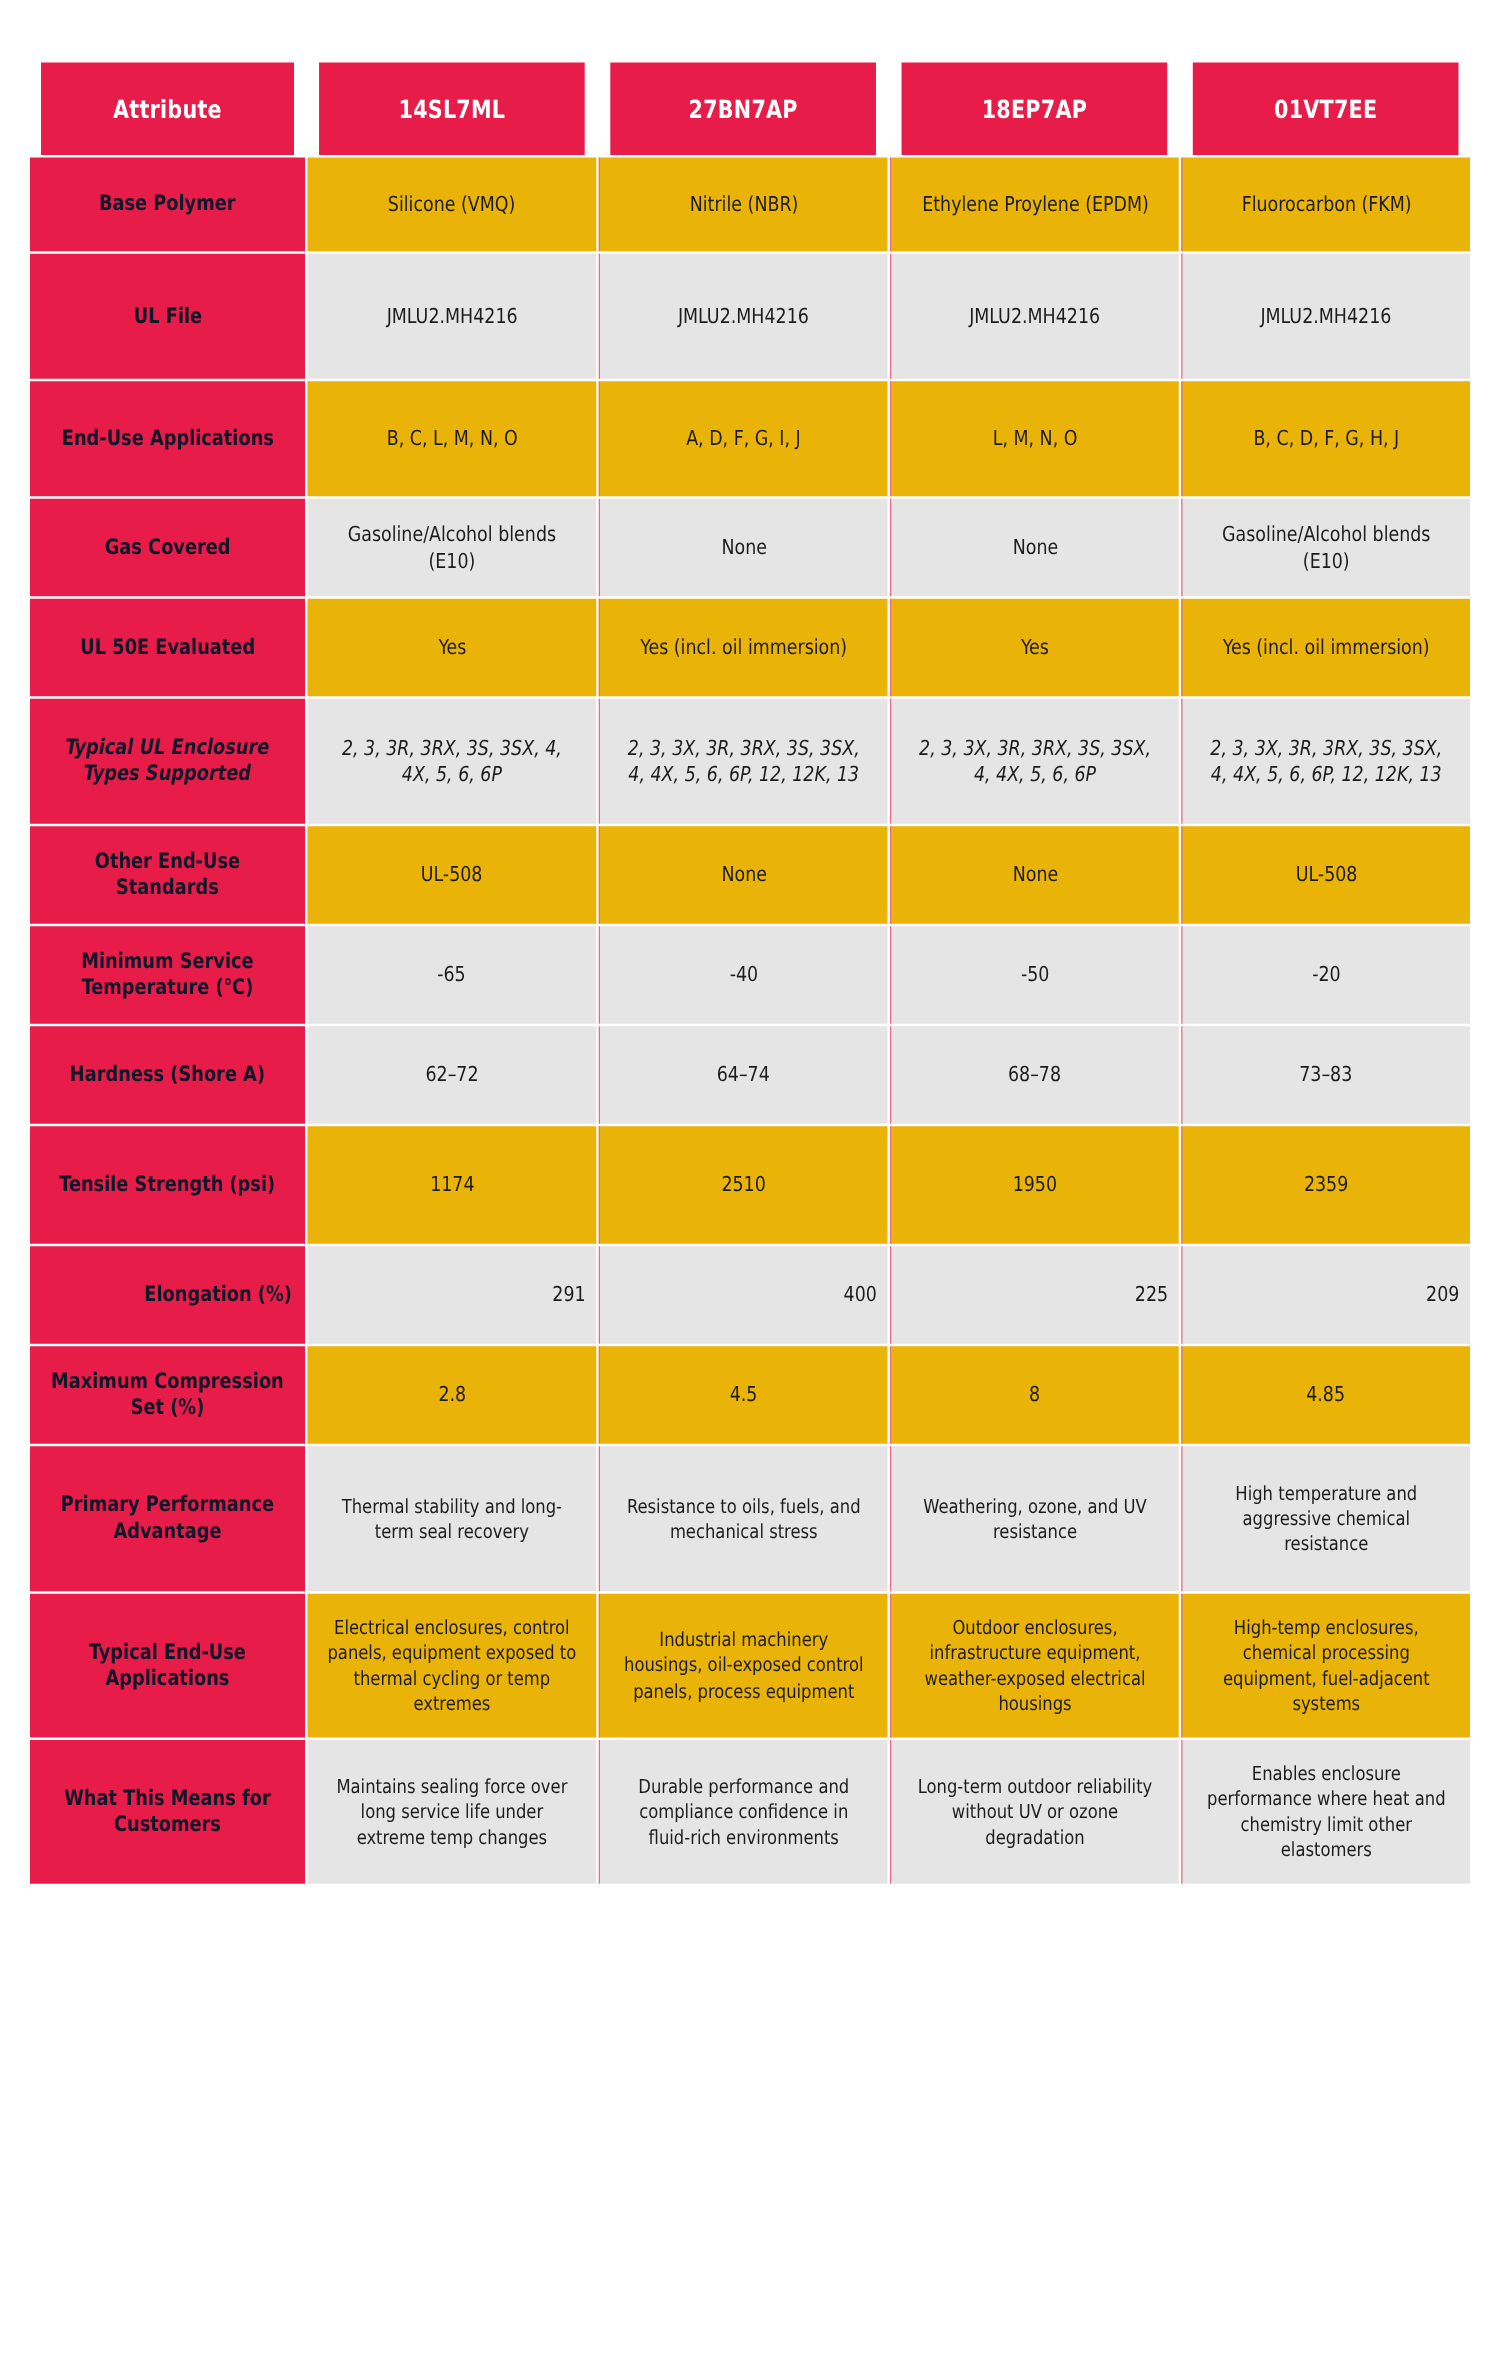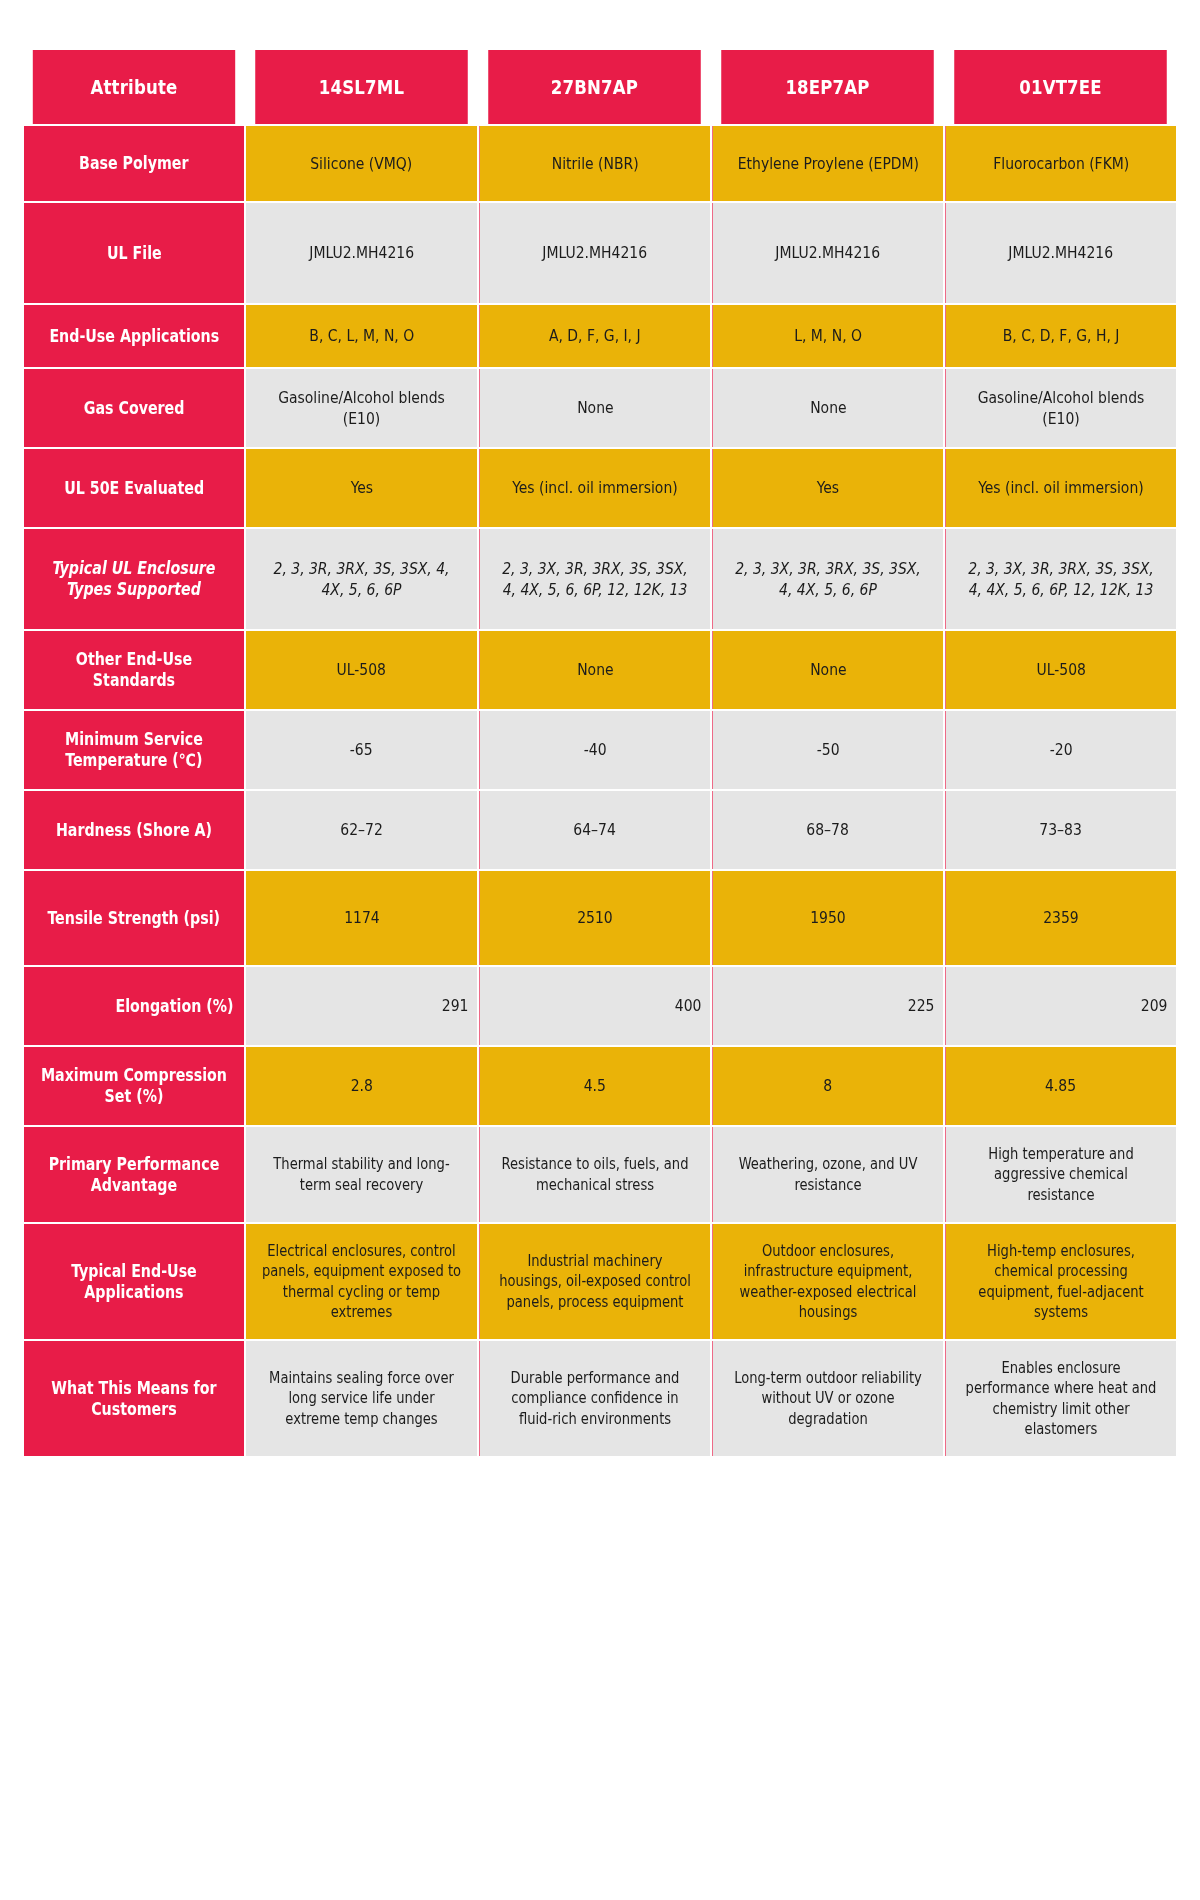--- a/index.html
+++ b/index.html
@@ -48,21 +48,21 @@
     letter-spacing: 0.2px;
     height: 74px;
     padding: 6px 6px;
     font-family: "DejaVu Sans Condensed", "Liberation Sans Narrow", "Liberation Sans", sans-serif;
     transform: scaleX(0.92);
   }
 
   
   td.attr-cell {
     background: #E81C48;
-    color: #ffffff;
+    color: #0f172a;
     font-weight: bold;
     font-size: 17px;
     line-height: 1.22;
     font-family: "DejaVu Sans Condensed", "Liberation Sans Narrow", "Liberation Sans", sans-serif;
     padding: 8px 6px;
   }
   td.attr-cell span { display: inline-block; transform: scaleX(0.93); }
 
   
   td.data-cell {
@@ -77,32 +77,32 @@
 
   tr.row-white td.data-cell { background: #eab308; }
   tr.row-grey  td.data-cell { background: #e5e5e5; }
 
   
   td.data-cell.first-data { border-left: none; }
 
   
   tr.r0 td { height: 75px; }
   tr.r1 td { height: 100px; }
-  tr.r2 td { height: 62px; }
+  tr.r2 td { height: 92px; }
   tr.r3 td { height: 78px; }
   tr.r4 td { height: 78px; }
   tr.r5 td { height: 100px; font-style: italic; }
   tr.r6 td { height: 78px; }
   tr.r7 td { height: 78px; }
   tr.r8 td { height: 78px; }
   tr.r9 td { height: 78px; text-decoration: underline; }
   tr.r10 td { height: 94px; }
   tr.r11 td { height: 78px; text-align: right; }
   tr.r12 td { height: 78px; }
-  tr.r13 td { height: 95px; }
+  tr.r13 td { height: 116px; }
   tr.r14 td { height: 115px; }
   tr.r15 td { height: 115px; }
 
   
   tr.dense td.data-cell { font-size: 15.5px; line-height: 1.3; }
 </style>
 </head>
 <body>
 
 <div id="table-wrap">

